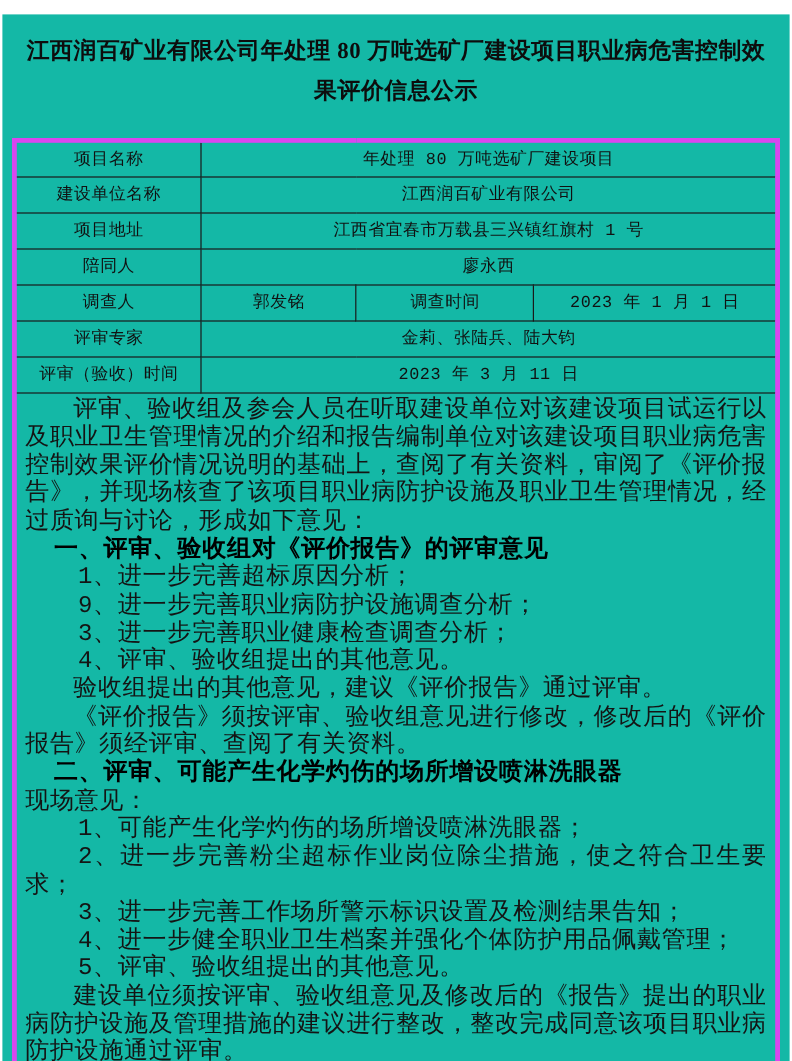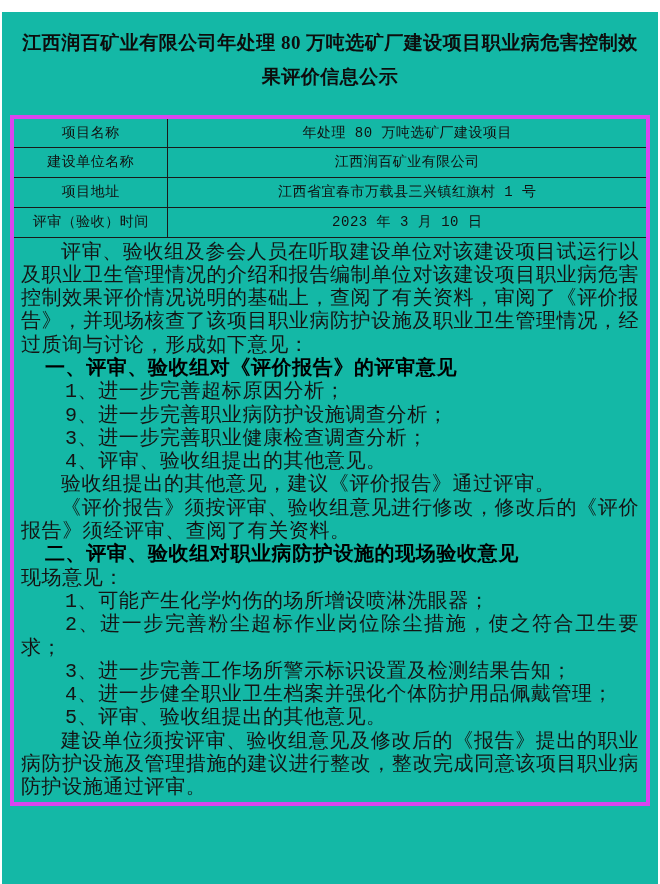--- a/index.html
+++ b/index.html
@@ -90,35 +90,49 @@
       </tr>
       <tr>
         <td class="cell">建设单位名称</td>
         <td class="cell" colspan="3">江西润百矿业有限公司</td>
       </tr>
       <tr>
         <td class="cell">项目地址</td>
         <td class="cell" colspan="3">江西省宜春市万载县三兴镇红旗村 1 号</td>
       </tr>
       <tr>
+        <td class="cell">陪同人</td>
+        <td class="cell" colspan="3">廖永西</td>
+      </tr>
+      <tr>
+        <td class="cell">调查人</td>
+        <td class="cell">郭发铭</td>
+        <td class="cell">调查时间</td>
+        <td class="cell">2023 年 1 月 1 日</td>
+      </tr>
+      <tr>
+        <td class="cell">评审专家</td>
+        <td class="cell" colspan="3">金莉、张陆兵、陆大钧</td>
+      </tr>
+      <tr>
         <td class="cell">评审（验收）时间</td>
-        <td class="cell" colspan="3">2023 年 3 月 10 日</td>
+        <td class="cell" colspan="3">2023 年 3 月 11 日</td>
       </tr>
       <tr>
         <td class="body-cell" colspan="4">
           <div class="doc-body">
             <p class="indent">评审、验收组及参会人员在听取建设单位对该建设项目试运行以及职业卫生管理情况的介绍和报告编制单位对该建设项目职业病危害控制效果评价情况说明的基础上，查阅了有关资料，审阅了《评价报告》，并现场核查了该项目职业病防护设施及职业卫生管理情况，经过质询与讨论，形成如下意见：</p>
             <p class="heading">一、评审、验收组对《评价报告》的评审意见</p>
             <p class="item">1、进一步完善超标原因分析；</p>
             <p class="item">9、进一步完善职业病防护设施调查分析；</p>
             <p class="item">3、进一步完善职业健康检查调查分析；</p>
             <p class="item">4、评审、验收组提出的其他意见。</p>
             <p class="indent">验收组提出的其他意见，建议《评价报告》通过评审。</p>
             <p class="indent">《评价报告》须按评审、验收组意见进行修改，修改后的《评价报告》须经评审、查阅了有关资料。</p>
-            <p class="heading">二、评审、验收组对职业病防护设施的现场验收意见</p>
+            <p class="heading">二、评审、可能产生化学灼伤的场所增设喷淋洗眼器</p>
             <p class="noindent">现场意见：</p>
             <p class="item">1、可能产生化学灼伤的场所增设喷淋洗眼器；</p>
             <p class="item">2、进一步完善粉尘超标作业岗位除尘措施，使之符合卫生要求；</p>
             <p class="item">3、进一步完善工作场所警示标识设置及检测结果告知；</p>
             <p class="item">4、进一步健全职业卫生档案并强化个体防护用品佩戴管理；</p>
             <p class="item">5、评审、验收组提出的其他意见。</p>
             <p class="indent">建设单位须按评审、验收组意见及修改后的《报告》提出的职业病防护设施及管理措施的建议进行整改，整改完成同意该项目职业病防护设施通过评审。</p>
           </div>
         </td>
       </tr>

